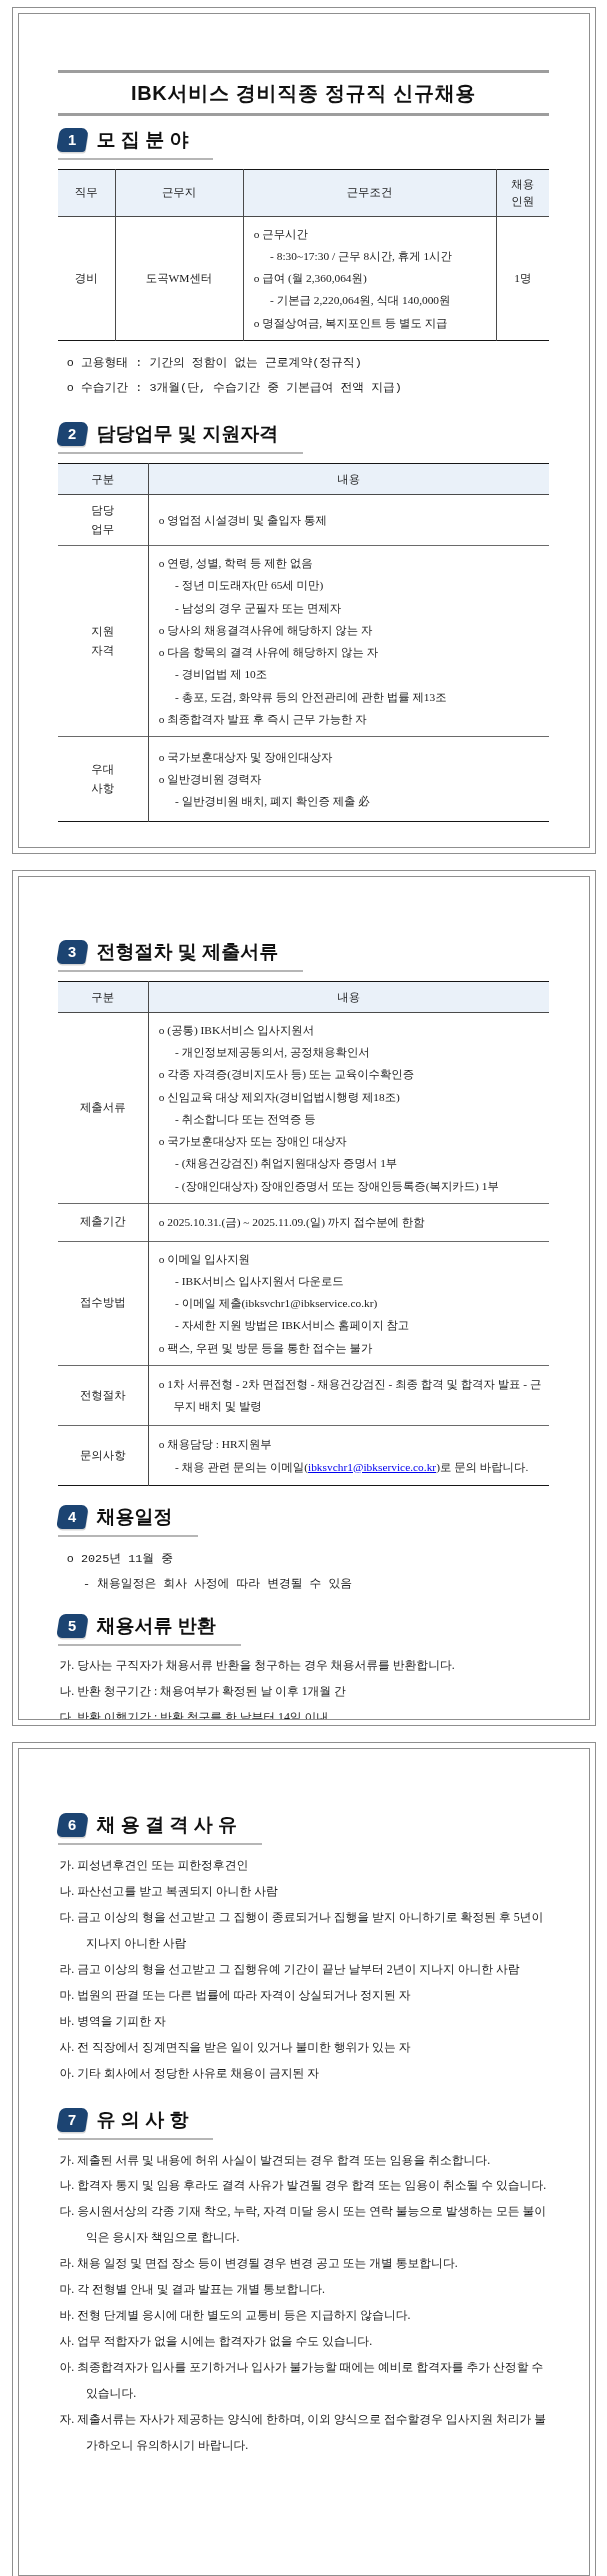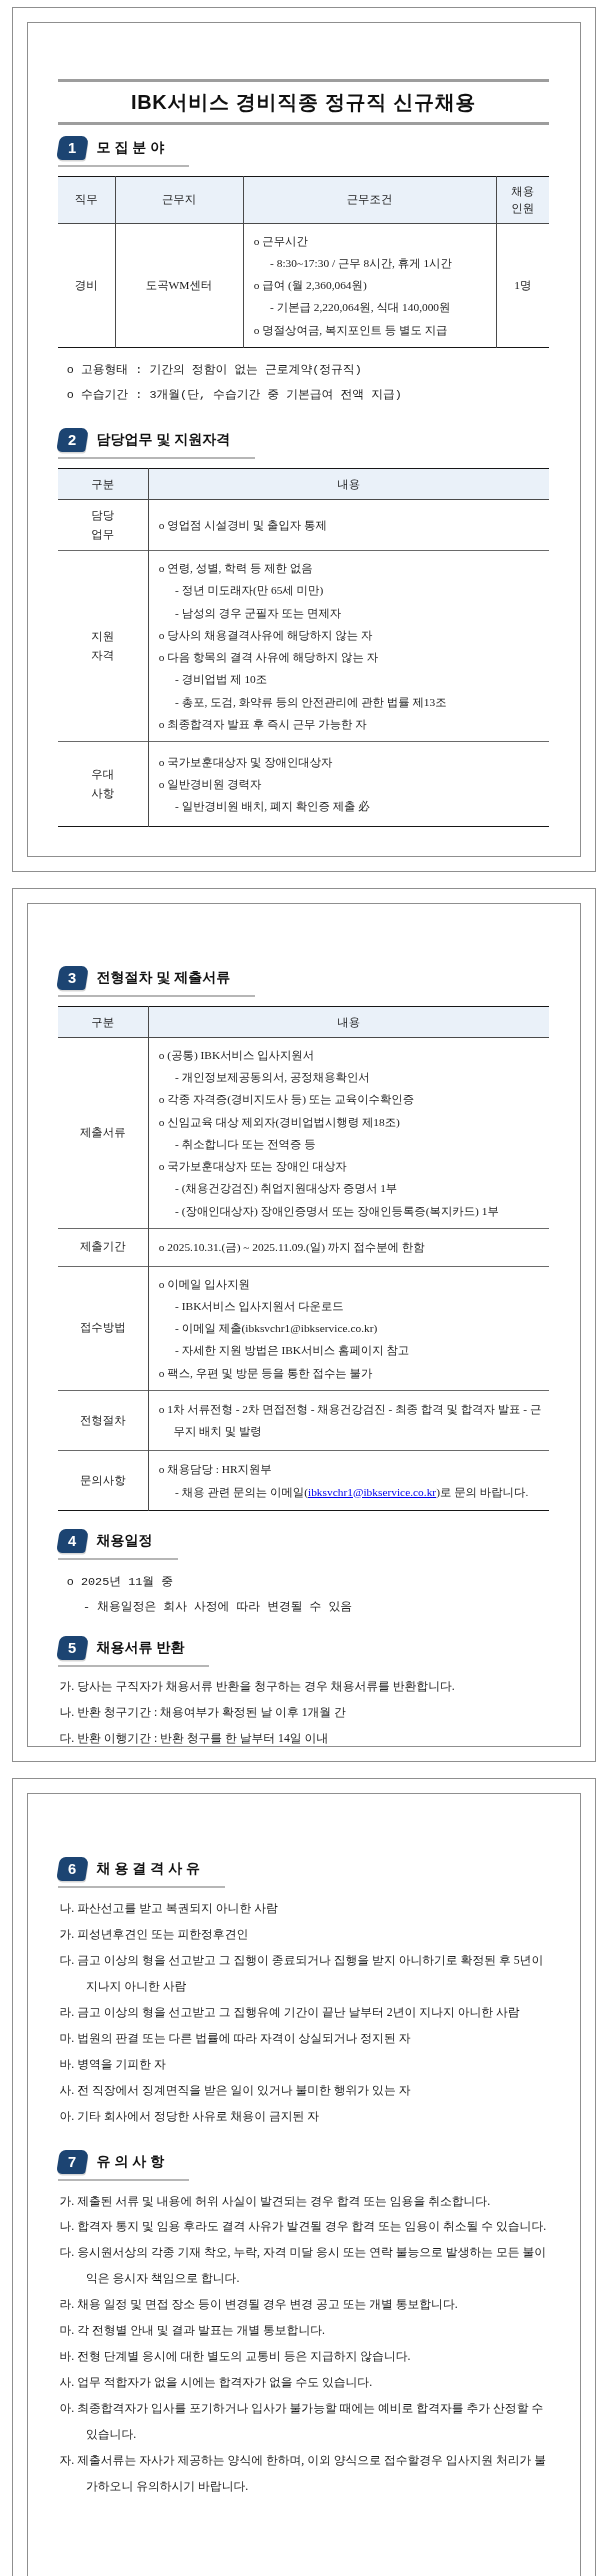--- a/index.html
+++ b/index.html
@@ -1,17 +1,17 @@
 <!DOCTYPE html>
 <html style="font-size:11.8px"><head>
 <meta charset="utf-8">
 <style>
   html,body{margin:0;padding:0;background:#ffffff;}
   body{width:607px;font-family:"Liberation Serif","DejaVu Serif",serif;color:#1a1a1a;}
-  .page{width:584px;margin:0 auto;border:0.7px solid #8f8f8f;padding:14px;box-sizing:border-box;background:#fff;}
+  .page{width:584px;margin:0 auto;border:0.7px solid #8f8f8f;padding:5px;box-sizing:border-box;background:#fff;}
   .page-first{margin-top:7.4px;}
   .page + .page{margin-top:16px;}
   .page-inner{border:0.7px solid #8f8f8f;height:100%;box-sizing:border-box;overflow:hidden;}
   .p1 .page-inner{height:835px;}
   .p2 .page-inner{height:844px;}
   .p3 .page-inner{height:828px;}
   .content{width:491px;margin:0 auto;}
 
   
   .doc-title-wrap{margin-top:56px;}
@@ -20,21 +20,21 @@
              font-weight:bold;font-size:20px;letter-spacing:0.7px;padding:6.6px 0;color:#111;}
 
   
   .sec-head{display:flex;align-items:center;gap:9.6px;border-bottom:2.2px solid #b6b6b6;
             padding:0 25px 5.1px 0;width:max-content;}
   .badge{width:29px;height:24px;background:#1C4472;border-radius:5.9px 7.4px 2.9px 5.9px;
          transform:skewX(-9deg);display:flex;align-items:center;justify-content:center;
          box-shadow:0.7px 1.5px 0 #2b2b2b33;}
   .badge span{transform:skewX(9deg);color:#fff;font-family:"Liberation Sans","DejaVu Sans",sans-serif;
               font-weight:bold;font-size:14.7px;}
-  .sec-title{font-family:"Liberation Sans","DejaVu Sans",sans-serif;font-weight:bold;font-size:14px;color:#111;}
+  .sec-title{font-family:"Liberation Sans","DejaVu Sans",sans-serif;font-weight:bold;font-size:19px;color:#111;}
 
   
   .line{font-size:11.8px;line-height:2.1;}
   .b0{padding-left:14.7px;text-indent:-14.7px;}
   .b1{padding-left:31px;text-indent:-14.7px;}
   .ga{padding-left:26.5px;text-indent:-26.5px;line-height:2.2;}
   .free{margin-top:10.3px;padding-left:8.8px;font-family:Liberation Mono, monospace;}
   .ga-list{margin-top:7.4px;padding-left:1.5px;}
 
   
@@ -298,22 +298,22 @@
 
       <div class="sec-head mt86">
         <div class="badge">
             <span>6</span>
           </div>
         <div class="sec-title">채 용 결 격 사 유</div>
       </div>
 
       <div class="ga-list">
           <div>
+            <div class="line ga">가. 피성년후견인 또는 피한정후견인</div>
             <div class="line ga">나. 파산선고를 받고 복권되지 아니한 사람</div>
-            <div class="line ga">가. 피성년후견인 또는 피한정후견인</div>
             <div class="line ga">다. 금고 이상의 형을 선고받고 그 집행이 종료되거나 집행을 받지 아니하기로 확정된 후 5년이 지나지 아니한 사람</div>
             <div class="line ga">라. 금고 이상의 형을 선고받고 그 집행유예 기간이 끝난 날부터 2년이 지나지 아니한 사람</div>
             <div class="line ga">마. 법원의 판결 또는 다른 법률에 따라 자격이 상실되거나 정지된 자</div>
             <div class="line ga">바. 병역을 기피한 자</div>
             <div class="line ga">사. 전 직장에서 징계면직을 받은 일이 있거나 불미한 행위가 있는 자</div>
             <div class="line ga">아. 기타 회사에서 정당한 사유로 채용이 금지된 자</div>
           </div>
         </div>
 
       <div class="sec-head mt28">

